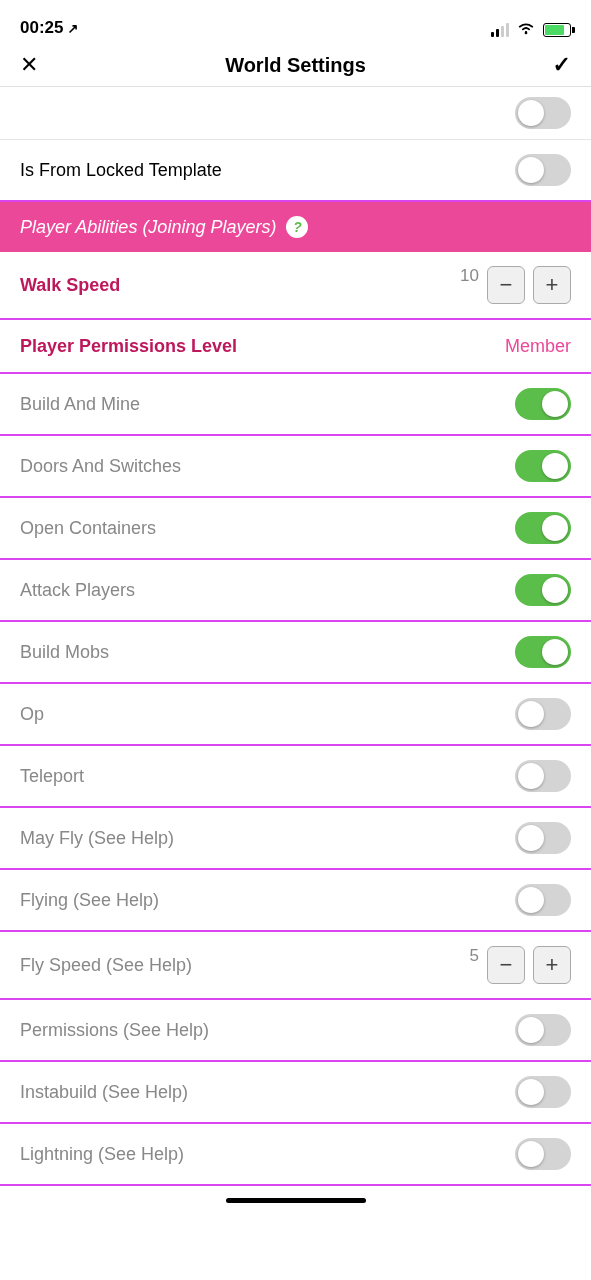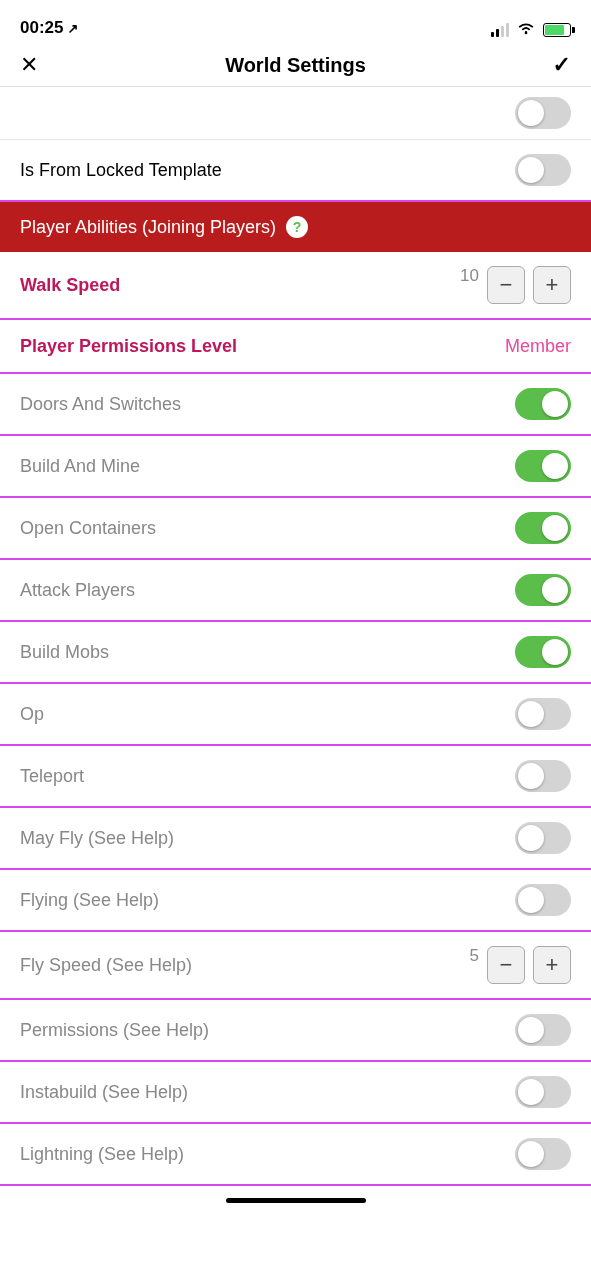--- a/index.html
+++ b/index.html
@@ -120,25 +120,26 @@
     }
     .row-label-bold {
       font-size: 18px;
       font-weight: 700;
       color: #be185d;
       text-align: right;
     }
 
     
     .section-header {
-      background: #b91c1c;
+      background: #ec4899;
       padding: 14px 20px;
       display: flex;
       align-items: center;
       gap: 10px;
+      font-style: italic;
     }
     .section-header-text {
       font-size: 18px;
       color: #fff;
       font-weight: 500;
     }
     .help-badge {
       width: 22px;
       height: 22px;
       background: #fff;
@@ -317,29 +318,29 @@
   </div>
 </div>
 
 <div class="settings-row">
   <span class="row-label-bold">Player Permissions Level</span>
   <span class="permission-value">Member</span>
 </div>
 
 <div id="toggle-rows-container">
     <div class="settings-row">
+      <span class="row-label-light">Build And Mine</span>
+      <div class="toggle">
+        <div class="toggle-track on">
+          <div class="toggle-thumb"></div>
+        </div>
+      </div>
+    </div>
+    <div class="settings-row">
       <span class="row-label-light">Doors And Switches</span>
-      <div class="toggle">
-        <div class="toggle-track on">
-          <div class="toggle-thumb"></div>
-        </div>
-      </div>
-    </div>
-    <div class="settings-row">
-      <span class="row-label-light">Build And Mine</span>
       <div class="toggle">
         <div class="toggle-track on">
           <div class="toggle-thumb"></div>
         </div>
       </div>
     </div>
     <div class="settings-row">
       <span class="row-label-light">Open Containers</span>
       <div class="toggle">
         <div class="toggle-track on">

